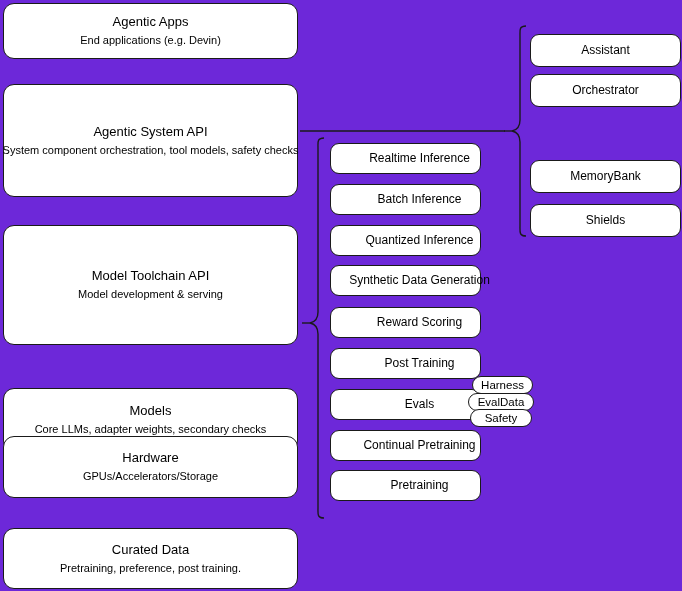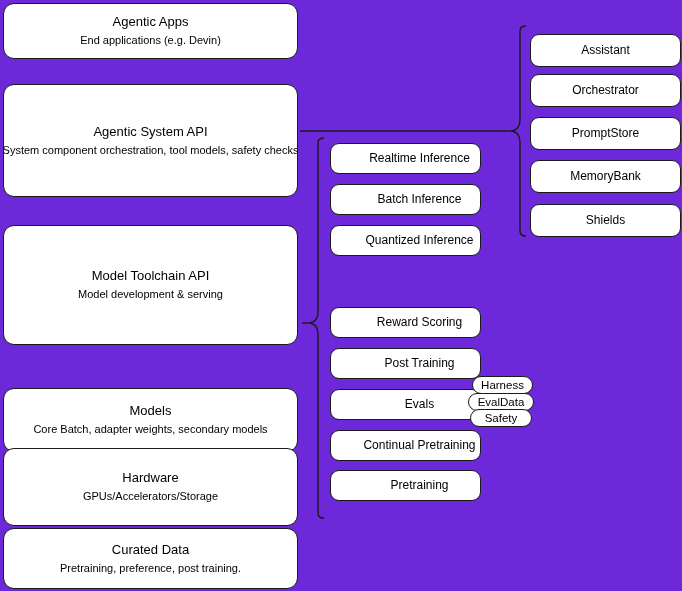--- a/index.html
+++ b/index.html
@@ -122,24 +122,24 @@
     <div class="subtitle">System component orchestration, tool models, safety checks</div>
   </div>
 
   <div class="node layer" style="top:225px; height:120px;">
     <div class="title">Model Toolchain API</div>
     <div class="subtitle">Model development &amp; serving</div>
   </div>
 
   <div class="node layer" style="top:388px; height:64px;">
     <div class="title">Models</div>
-    <div class="subtitle">Core Batch, adapter weights, secondary models</div>
-  </div>
-
-  <div class="node layer" style="top:448px; height:78px;">
+    <div class="subtitle">Core LLMs, adapter weights, secondary checks</div>
+  </div>
+
+  <div class="node layer" style="top:436px; height:62px;">
     <div class="title">Hardware</div>
     <div class="subtitle">GPUs/Accelerators/Storage</div>
   </div>
 
   <div class="node layer" style="top:528px; height:61px;text-align:right;">
     <div class="title">Curated Data</div>
     <div class="subtitle">Pretraining, preference, post training.</div>
   </div>
 
   <svg class="connector" style="left:300px; top:118px; width:215px; height:28px;" viewBox="0 0 215 28">
@@ -156,23 +156,20 @@
              C 16 208, 15 212, 22 212"></path>
     <path d="M 0 107 L 8 107"></path>
   </svg>
 
   <div class="node right" style="top:34px;">
     <div class="title">Assistant</div>
   </div>
   <div class="node right" style="top:74px;">
     <div class="title">Orchestrator</div>
   </div>
-  <div class="node right" style="top:117px;">
-    <div class="title">PromptStore</div>
-  </div>
   <div class="node right" style="top:160px;">
     <div class="title">MemoryBank</div>
   </div>
   <div class="node right" style="top:204px;">
     <div class="title">Shields</div>
   </div>
 
   <svg class="bracket" style="left:301px; top:136px; width:24px; height:386px;" viewBox="0 0 24 386">
     <path d="M 23 2
              C 16 2, 17 6, 17 12
@@ -186,20 +183,23 @@
 
   <div class="node mid" style="top:143px;">
     <div class="title">Realtime Inference</div>
   </div>
   <div class="node mid" style="top:184px;">
     <div class="title">Batch Inference</div>
   </div>
   <div class="node mid" style="top:225px;">
     <div class="title">Quantized Inference</div>
   </div>
+  <div class="node mid" style="top:265px;">
+    <div class="title">Synthetic Data Generation</div>
+  </div>
   <div class="node mid" style="top:307px;">
     <div class="title">Reward Scoring</div>
   </div>
   <div class="node mid" style="top:348px;">
     <div class="title">Post Training</div>
   </div>
   <div class="node mid" style="top:389px;">
     <div class="title">Evals</div>
   </div>
   <div class="node mid" style="top:430px;">

